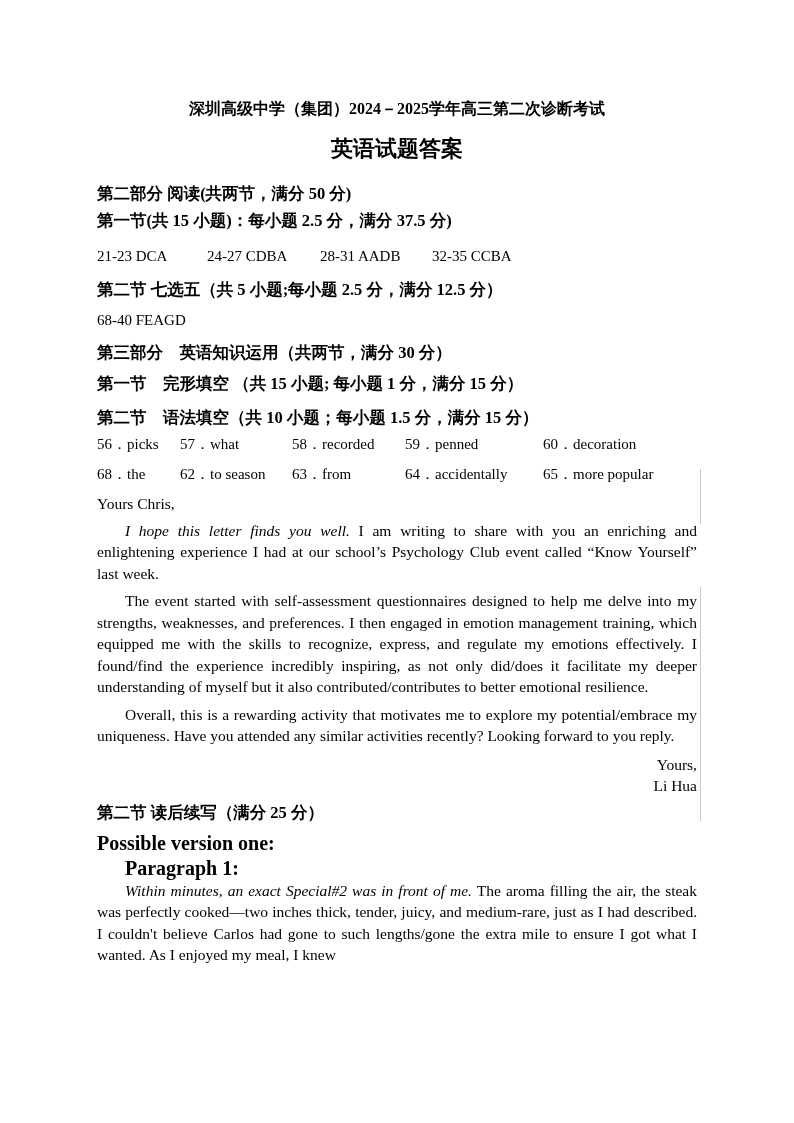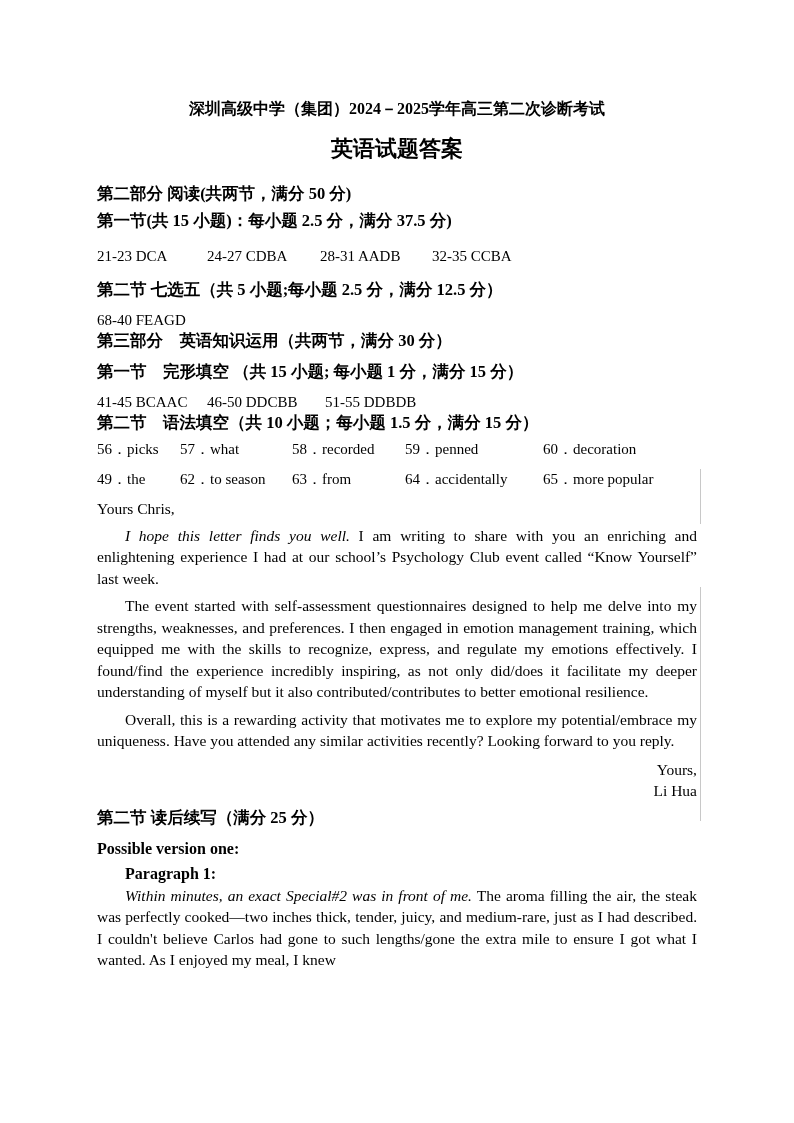--- a/index.html
+++ b/index.html
@@ -18,25 +18,25 @@
   .ans { font-size:15px; line-height:20px; }
 
   .row-reading { display:grid; grid-template-columns:110px 113px 112px 1fr; }
   .row-cloze   { display:grid; grid-template-columns:110px 118px 1fr; }
   .grammar-grid{ display:grid; grid-template-columns:83px 112px 113px 138px 1fr; row-gap:10px; }
 
   .bp { font-size:15.5px; line-height:21.5px; text-align:justify; }
   .indent { text-indent:28px; }
   .right  { text-align:right; }
 
-  .bold-en { font-size:16px; font-weight:700; line-height:21.5px; }
+  .bold-en { font-size:20px; font-weight:700; line-height:21.5px; }
   .indent-block { padding-left:28px; }
 
   .mt4{margin-top:4px} .mt5{margin-top:5px} .mt6{margin-top:6px} .mt7{margin-top:7px}
-  .mt9{margin-top:9px} .mt11{margin-top:5px} .mt12{} .mt13{margin-top:13px}
+  .mt9{margin-top:9px} .mt11{margin-top:5px} .mt12{margin-top:12px} .mt13{margin-top:13px}
   .mt14{margin-top:14px} .mt20{margin-top:20px} .mt36{margin-top:36px}
 
   .vline { position:absolute; left:700px; width:1px; background:#c8c8c8; }
   .vline1 { top:469px; height:55px; }
   .vline2 { top:587px; height:234px; }
 </style>
 </head>
 <body>
 
 <div class="content">
@@ -53,35 +53,30 @@
     <span>28-31 AADB</span>
     <span>32-35 CCBA</span>
   </div>
 
   <div class="h mt13">第二节 七选五（共 5 小题;每小题 2.5 分，满分 12.5 分）</div>
   <div class="ans mt9">68-40 FEAGD</div>
 
   <div class="h mt12">第三部分　英语知识运用（共两节，满分 30 分）</div>
   <div class="h mt9">第一节　完形填空 （共 15 小题; 每小题 1 分，满分 15 分）</div>
 
-  <div class="ans row-cloze mt9">
-    <span>41-45 BCAAC</span>
-    <span>46-50 DDCBB</span>
-    <span>51-55 DDBDB</span>
-  </div>
 
   <div class="h mt12">第二节　语法填空（共 10 小题；每小题 1.5 分，满分 15 分）</div>
 
   <div class="ans grammar-grid mt11">
     <span>56．picks</span>
     <span>57．what</span>
     <span>58．recorded</span>
     <span>59．penned</span>
     <span>60．decoration</span>
-    <span>49．the</span>
+    <span>68．the</span>
     <span>62．to season</span>
     <span>63．from</span>
     <span>64．accidentally</span>
     <span>65．more popular</span>
   </div>
 
 
   <div class="bp mt9">Yours Chris,</div>
 
   <p class="bp indent mt5"><i>I hope this letter finds you well.</i><span> I am writing to share with you an enriching and enlightening experience I had at our school’s Psychology Club event called “Know Yourself” last week.</span></p>

